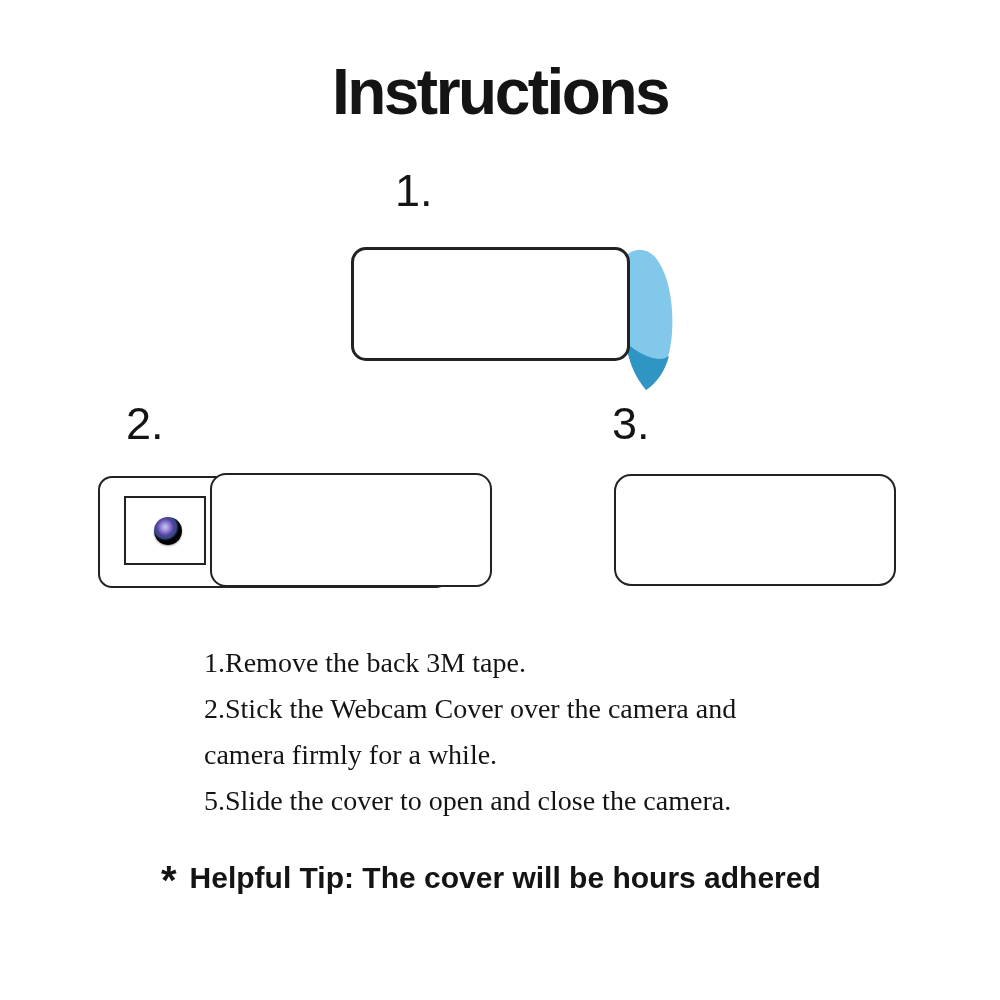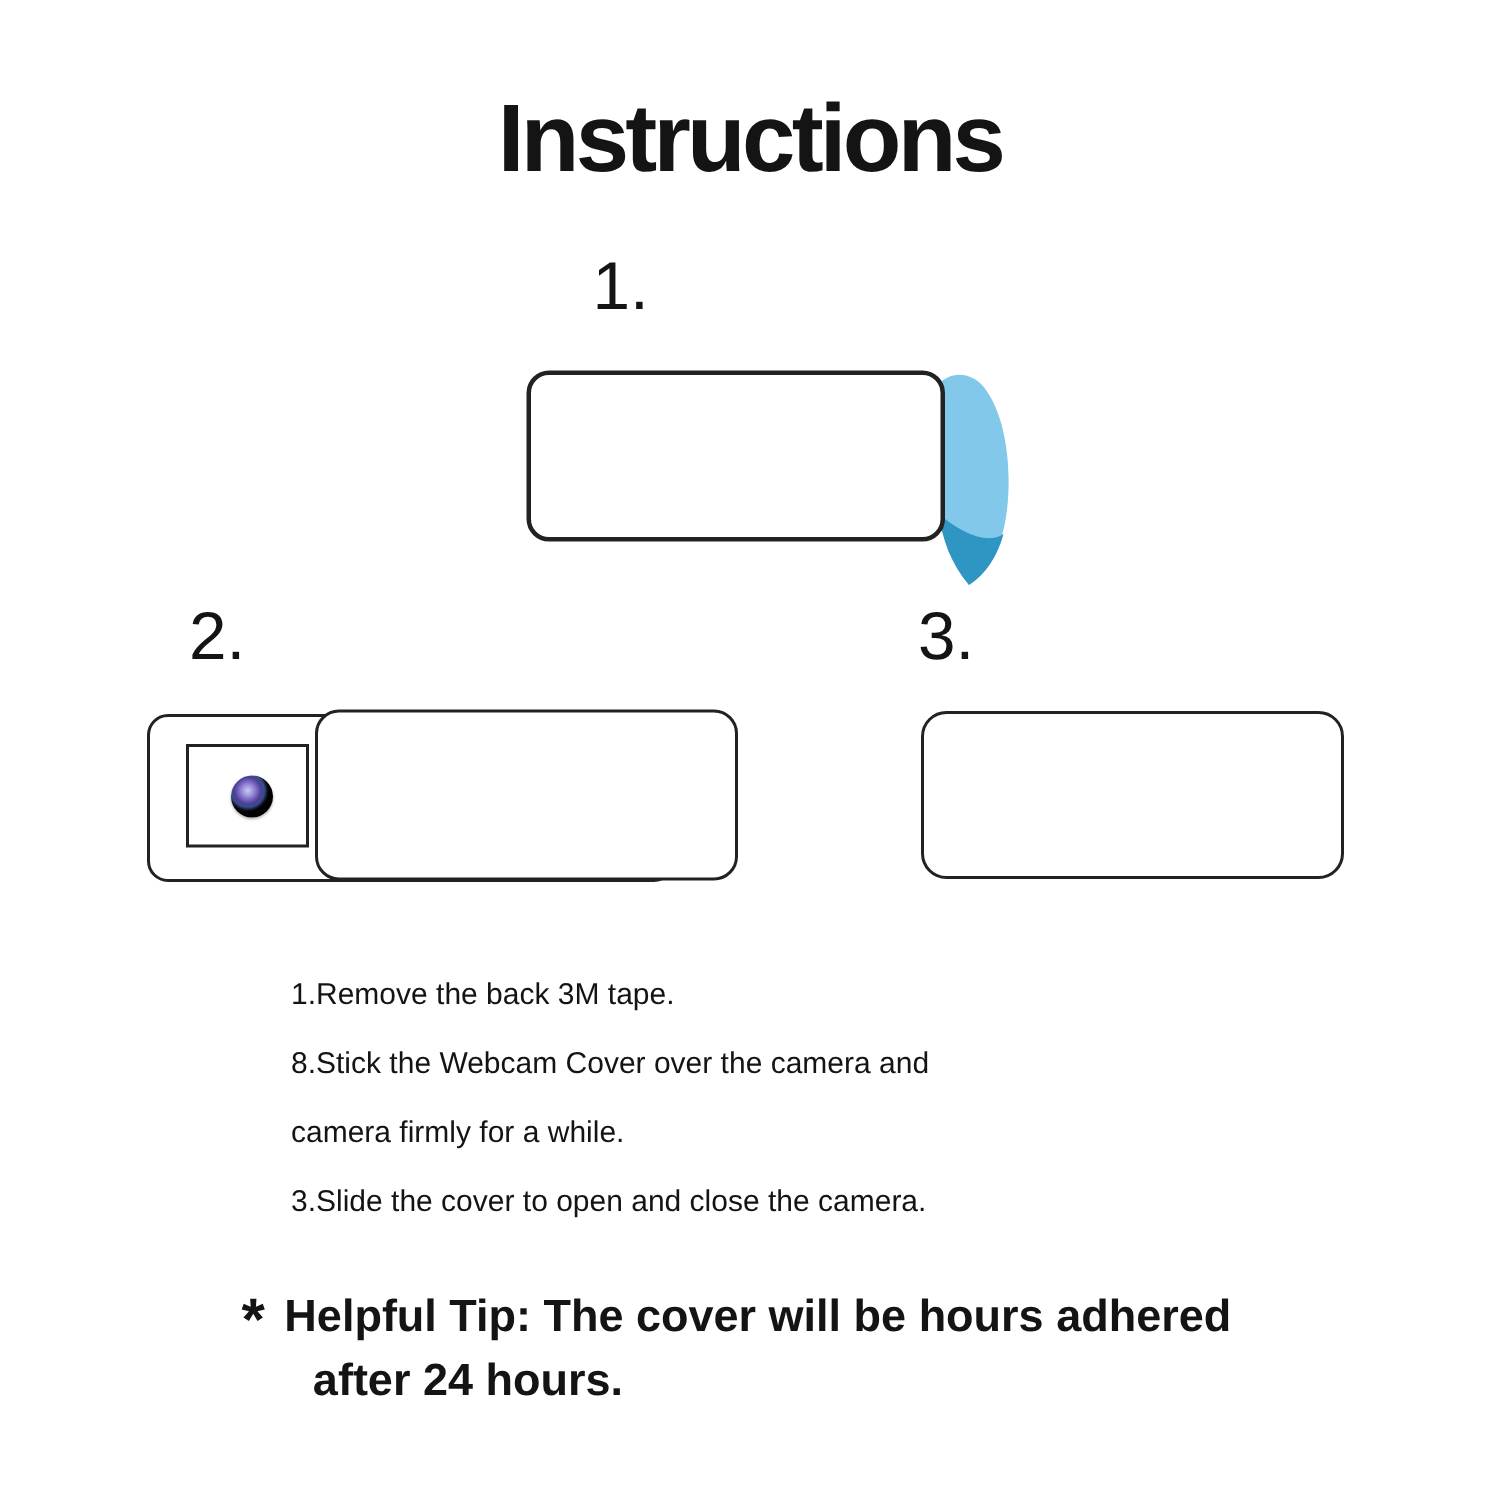--- a/index.html
+++ b/index.html
@@ -95,26 +95,27 @@
     position: absolute; left: 0; top: 0;
     width: 282px; height: 112px;
     background: #ffffff;
     border: 2px solid var(--outline);
     border-radius: 17px;
   }
 
   
   .instruction-list {
     position: absolute;
-    left: 194px;
+    left: 204px;
     top: 627px;
-    font-size: 20px;
+    font-size: 28px;
     line-height: 46px;
     color: var(--ink);
     white-space: nowrap;
+    font-family: Liberation Serif, serif;
   }
   
   .tip {
     position: absolute;
     left: 161px;
     top: 843px;
     display: flex;
     align-items: flex-start;
     font-weight: 700;
     font-size: 30px;
@@ -154,26 +155,25 @@
     <div class="cover-slider"></div>
   </div>
 
   <div class="step-number step3-number">3.</div>
   <div class="step3-figure">
     <div class="closed-cover"></div>
   </div>
 
   <div class="instruction-list">
     <div>1.Remove the back 3M tape.</div>
-    <div>8.Stick the Webcam Cover over the camera and</div>
+    <div>2.Stick the Webcam Cover over the camera and</div>
     <div>camera firmly for a while.</div>
-    <div>3.Slide the cover to open and close the camera.</div>
+    <div>5.Slide the cover to open and close the camera.</div>
   </div>
 
   <div class="tip">
     <span class="tip-bullet">*</span>
     <span>
       <span style="display:block">Helpful Tip: The cover will be hours adhered</span>
-      <span style="display:block" class="tip-line2">after 24 hours.</span>
     </span>
   </div>
 
 </div>
 
 </body></html>

